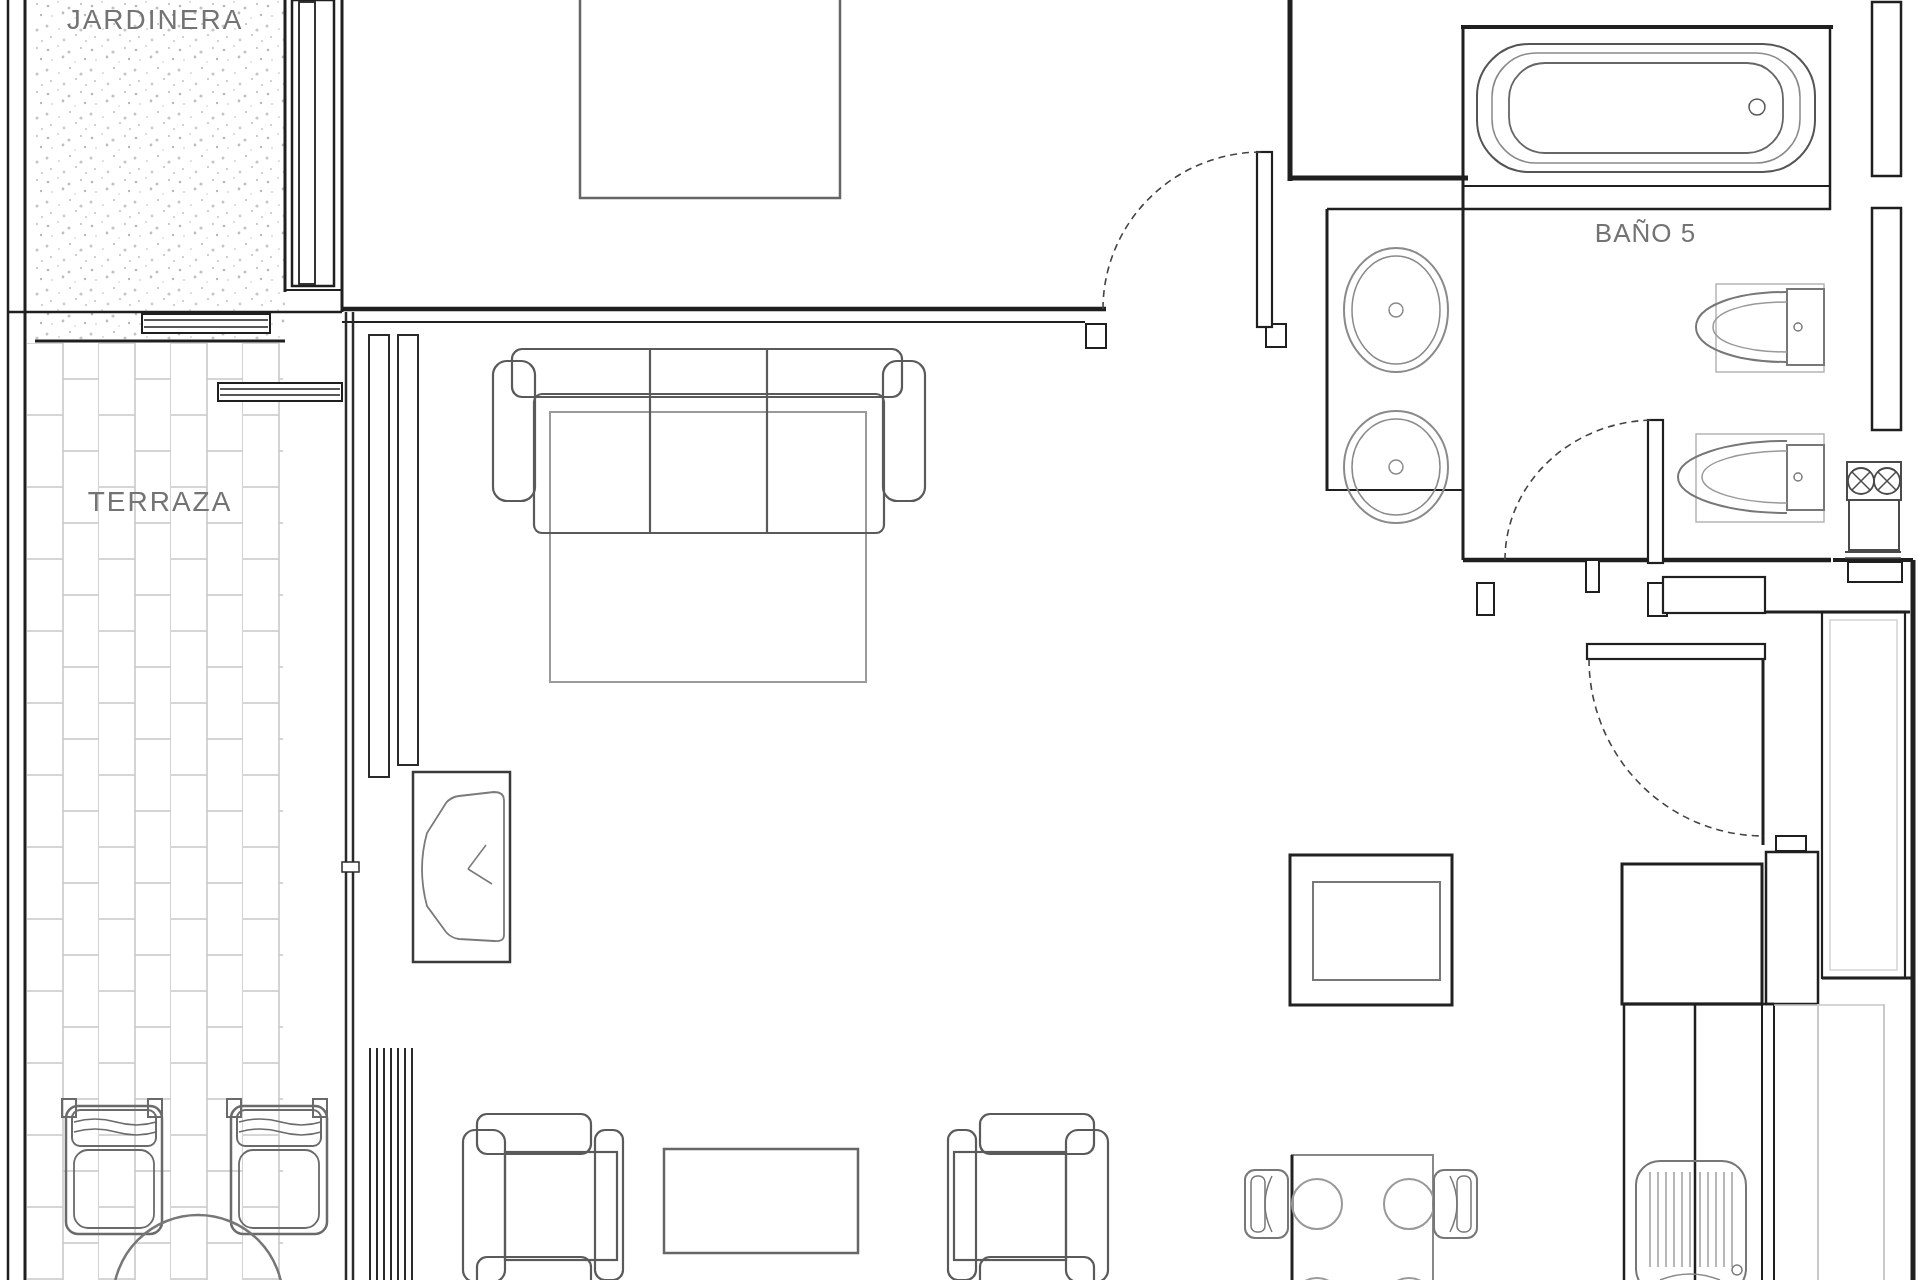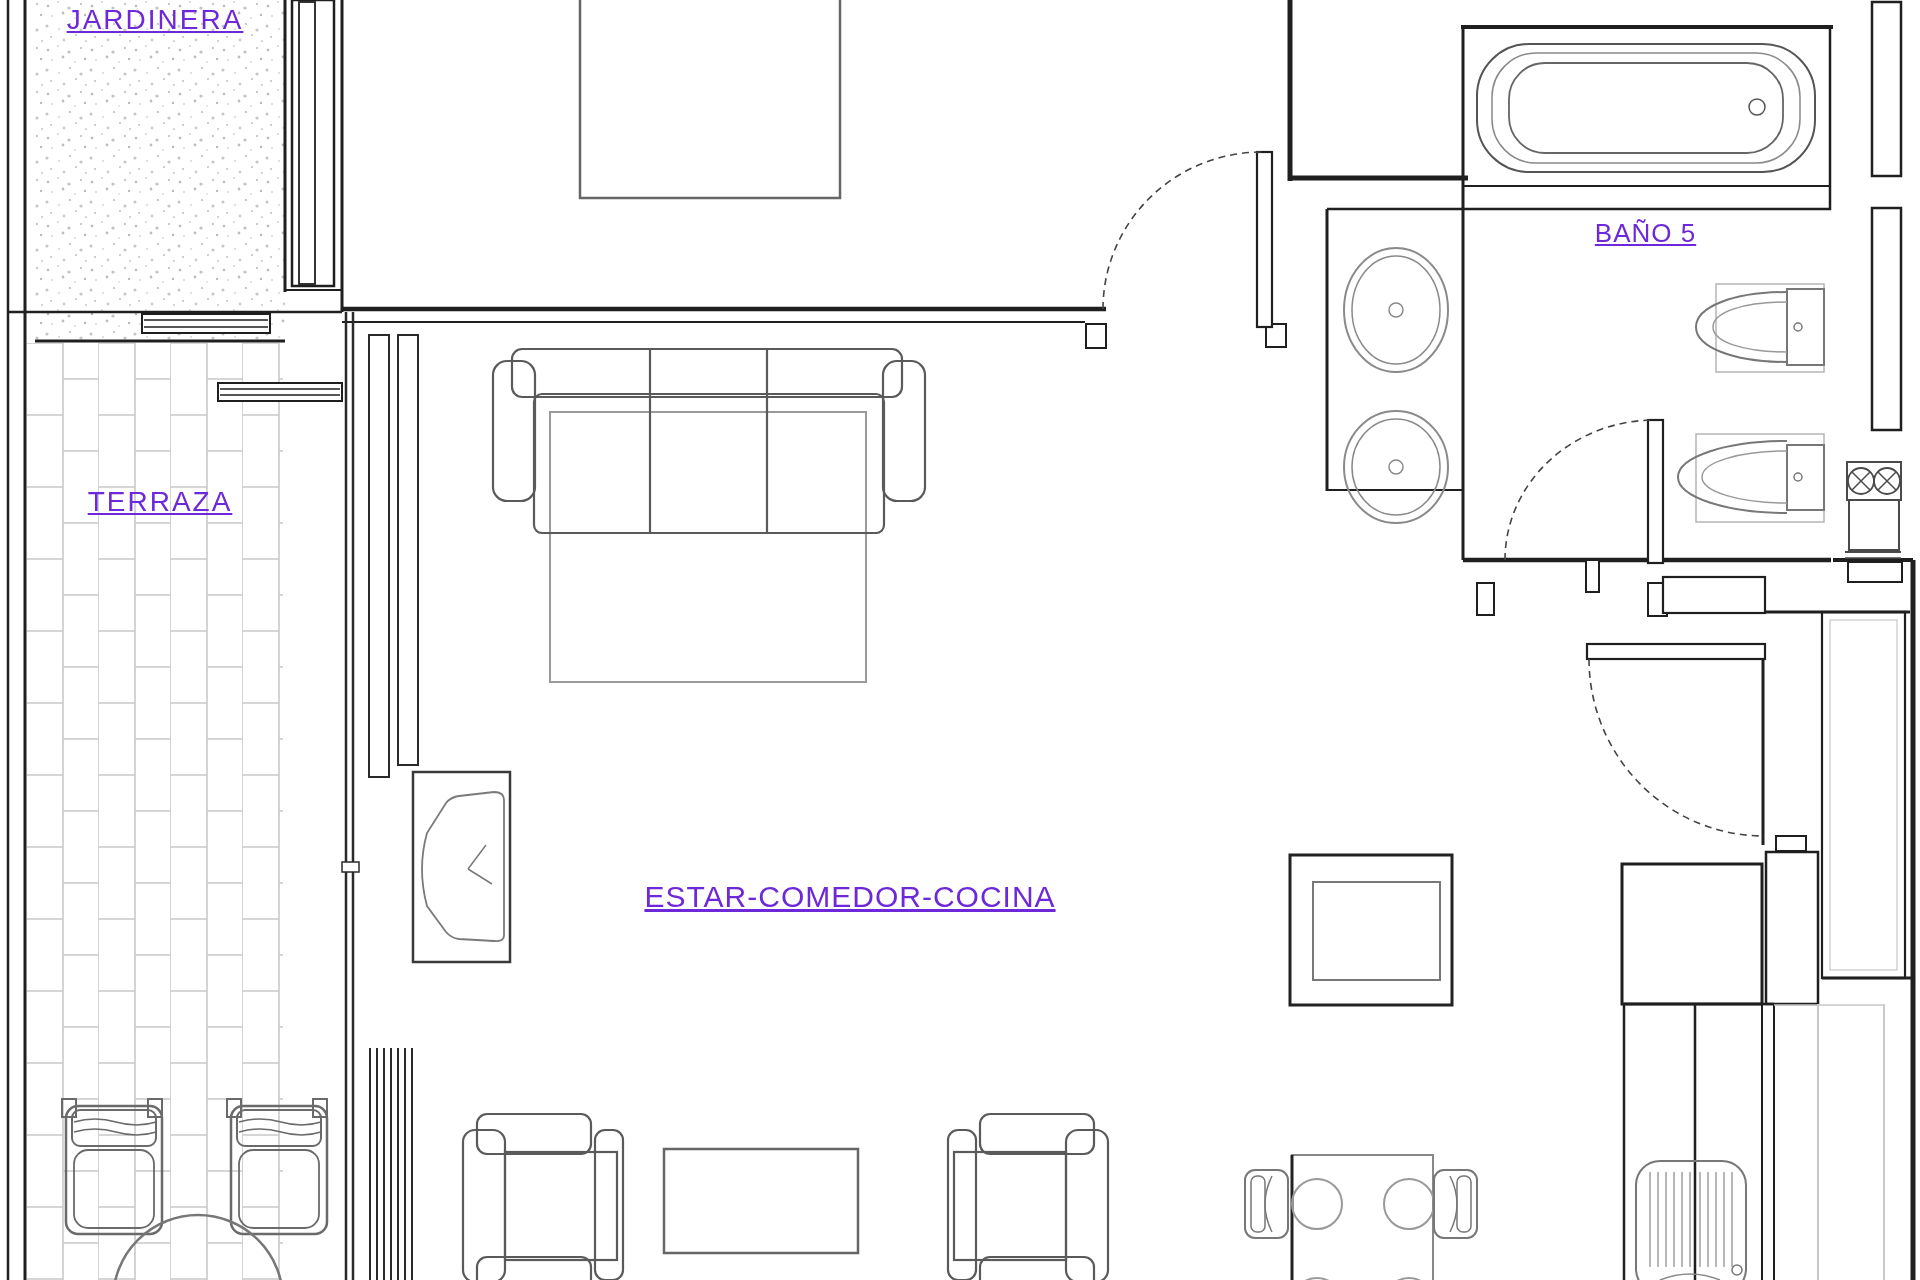--- a/index.html
+++ b/index.html
@@ -2,22 +2,22 @@
 <html><head>
 <meta charset="utf-8">
 <style>
   html,body{margin:0;padding:0;background:#ffffff;}
   .plan{
     position:relative;width:1920px;height:1280px;background:#ffffff;
     overflow:hidden;font-family:"Liberation Sans",sans-serif;
   }
   .plan svg{position:absolute;left:0;top:0;}
   .room-label{
-    position:absolute;color:#6d28d9;text-align:center;white-space:nowrap;
-    letter-spacing:2px;font-weight:400;text-decoration:underline;
+    position:absolute;color:#737373;text-align:center;white-space:nowrap;
+    letter-spacing:2px;font-weight:400;
   }
   .lbl-jardinera{left:50px;top:4px;width:210px;font-size:28px;}
   .lbl-terraza{left:55px;top:486px;width:210px;font-size:28px;text-align:center;}
   .lbl-bano{left:1543px;top:218px;width:205px;font-size:26px;letter-spacing:1px;}
   .lbl-estar{left:560px;top:880px;width:580px;font-size:30px;letter-spacing:1px;}
 </style>
 </head>
 <body>
 
 <div class="plan">
@@ -294,15 +294,14 @@
     <rect x="74" y="1150" width="80" height="78" rx="14" stroke-width="1.8"></rect>
   </g>
   <g>
     <circle cx="198" cy="1300" r="85" stroke="#777777" stroke-width="2.5" fill="none"></circle>
   </g>
 </svg>
 
   <div class="room-label lbl-jardinera">JARDINERA</div>
   <div class="room-label lbl-terraza">TERRAZA</div>
   <div class="room-label lbl-bano">BAÑO 5</div>
-  <div class="room-label lbl-estar">ESTAR-COMEDOR-COCINA</div>
 
 </div>
 
 </body></html>

